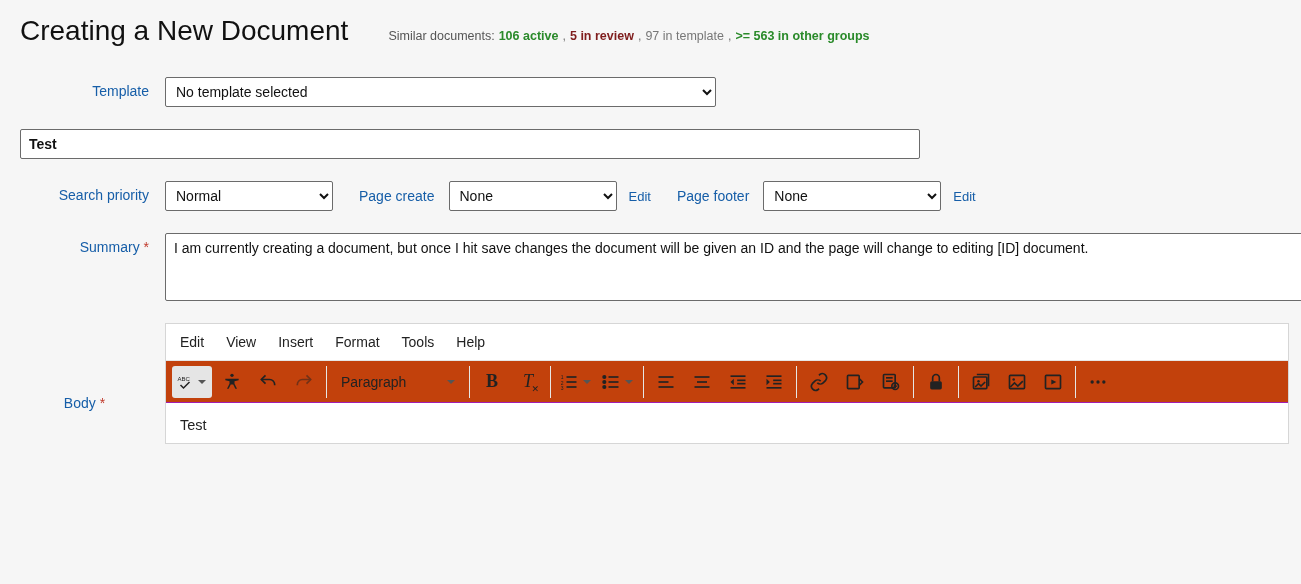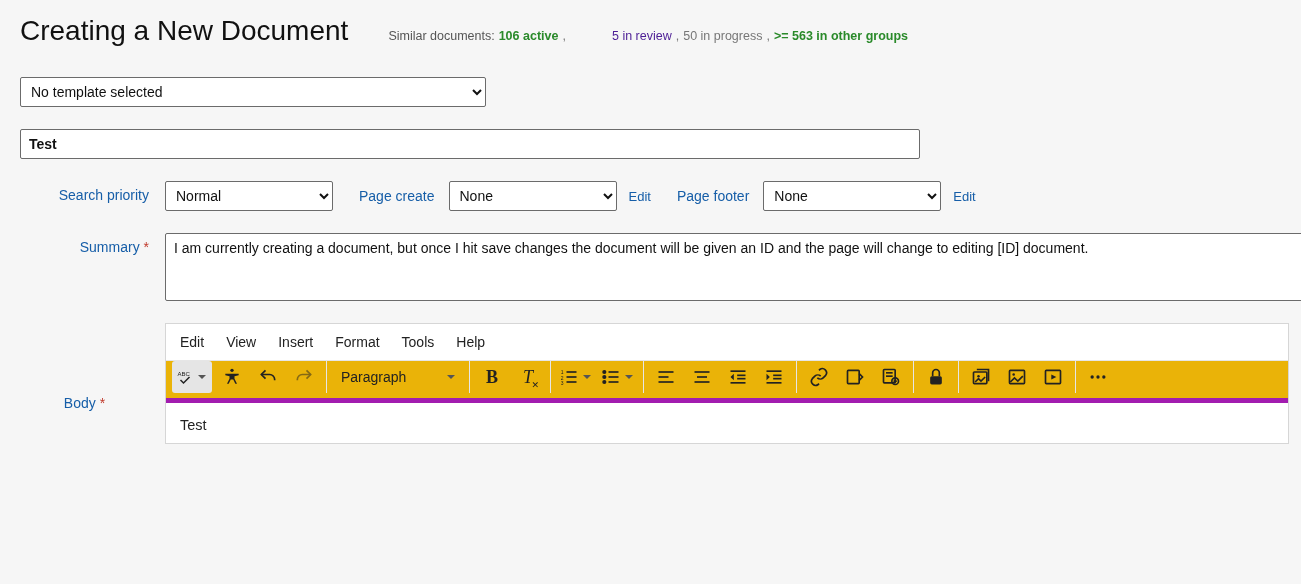--- a/index.html
+++ b/index.html
@@ -30,21 +30,21 @@
   .similar-docs {
     font-size: 12.5px;
     color: #555;
     display: flex;
     gap: 4px;
     align-items: baseline;
     margin-left: 10px;
     text-align: center;
   }
   .sd-green { color: #2a8a2a; font-weight: 600; }
-  .sd-red { color: #4c1d95; font-weight: 400; margin-left: 42px; }
+  .sd-red { color: #7f1d1d; font-weight: 700; }
   .sd-gray { color: #777; }
   .sd-green2 { color: #2a8a2a; font-weight: 600; }
 
   .form-row {
     display: flex;
     align-items: flex-start;
     margin-bottom: 22px;
   }
   .label-col {
     width: 145px;
@@ -75,21 +75,21 @@
   select, input[type=text], textarea {
     font-family: inherit;
     font-size: 14px;
     padding: 6px 8px;
     border: 1px solid #6b6b6b;
     border-radius: 2px;
     background: #fff;
     color: #111;
   }
   select { padding: 5px 6px; }
-  .sel-template { width: 466px; }
+  .sel-template { width: 551px; }
   .inp-title { width: 900px; font-weight: 700; }
   .ta-keywords { width: 1120px; height: 52px; resize: both; font-family: inherit; }
   .sel-priority { width: 168px; }
   .sel-header { width: 168px; }
   .sel-footer { width: 178px; }
   .ta-summary { width: 1232px; height: 68px; resize: both; font-family: inherit; }
 
   .inline-label {
     color: #165ea8;
     font-size: 14px;
@@ -113,23 +113,23 @@
     display: flex;
     gap: 22px;
     padding: 10px 14px 10px 14px;
     font-size: 14px;
     color: #222;
     border-bottom: 1px solid #e6e6e6;
   }
   .editor-menubar span { cursor: pointer; }
   .editor-toolbar {
     display: flex;
-    align-items: flex-start;
-    border-bottom: 5px solid #a21caf;
-    background: #eab308;
+    align-items: center;
+    border-bottom: 1px solid #a21caf;
+    background: #c2410c;
     height: 42px;
   }
   .tb-group {
     display: flex;
     align-items: center;
     border-right: 1px solid #e6e6e6;
     padding: 0 6px;
     gap: 4px;
   }
   .tb-group:last-child { border-right: none; }
@@ -211,28 +211,31 @@
     <h1>Creating a New Document</h1>
     <div class="similar-docs">
       <span>Similar documents:</span>
       <span class="sd-green">
         <span>106</span> <span>active</span></span>
         <span class="sd-gray">,</span>
       <span class="sd-red">
         <span>5</span> <span>in review</span></span>
         <span class="sd-gray">,</span>
       <span class="sd-gray">
-        <span>50</span> <span>in progress</span></span>
+        <span>97</span> <span>in template</span></span>
         <span class="sd-gray">,</span>
       <span class="sd-green2">
         <span>&gt;= 563</span> <span>in other groups</span></span>
     </div>
   </div>
 
   <div class="form-row">
+    <div class="label-col">
+      <span class="label-main">Template</span>
+    </div>
     <div class="field-col">
       <select class="sel-template">
         <option>No template selected</option>
       </select>
     </div>
   </div>
 
   <div class="form-row">
     <div class="field-col">
       <input type="text" class="inp-title" value="Test" style="">

